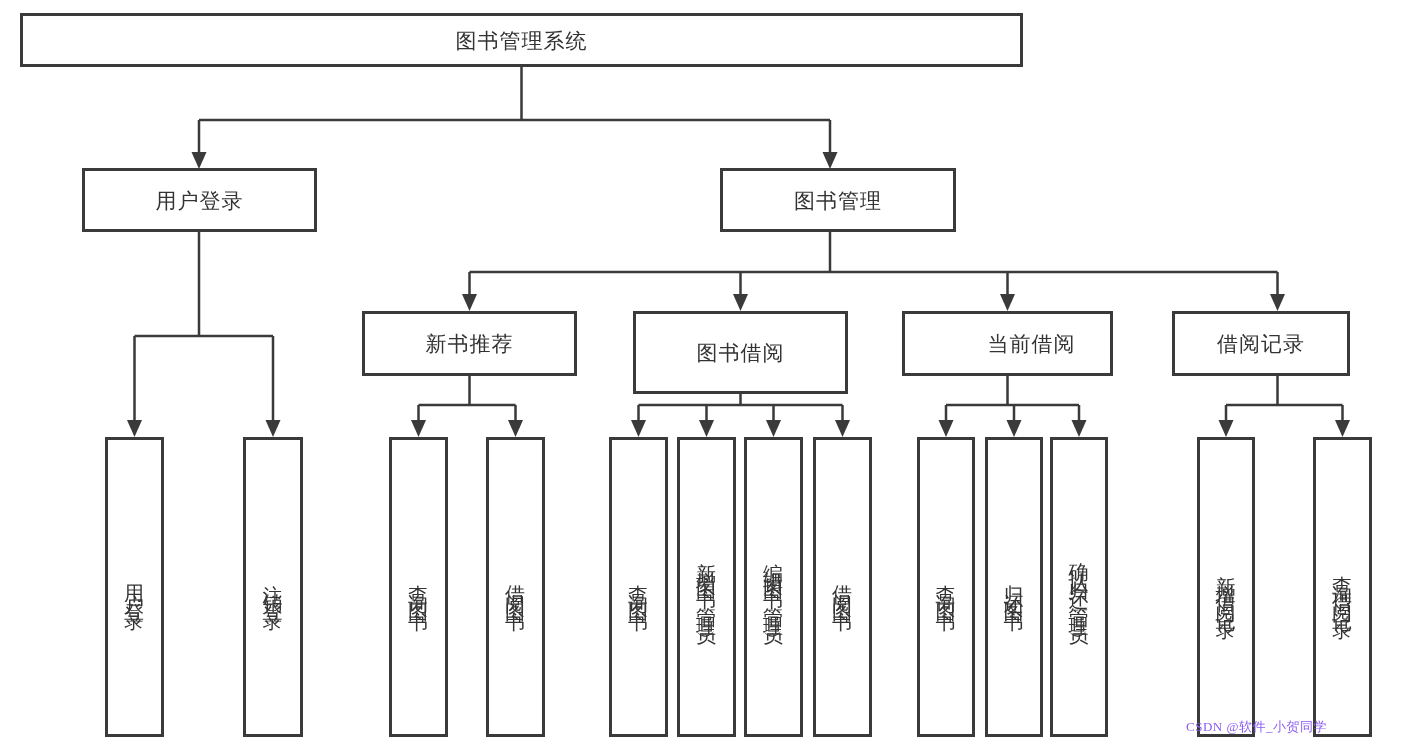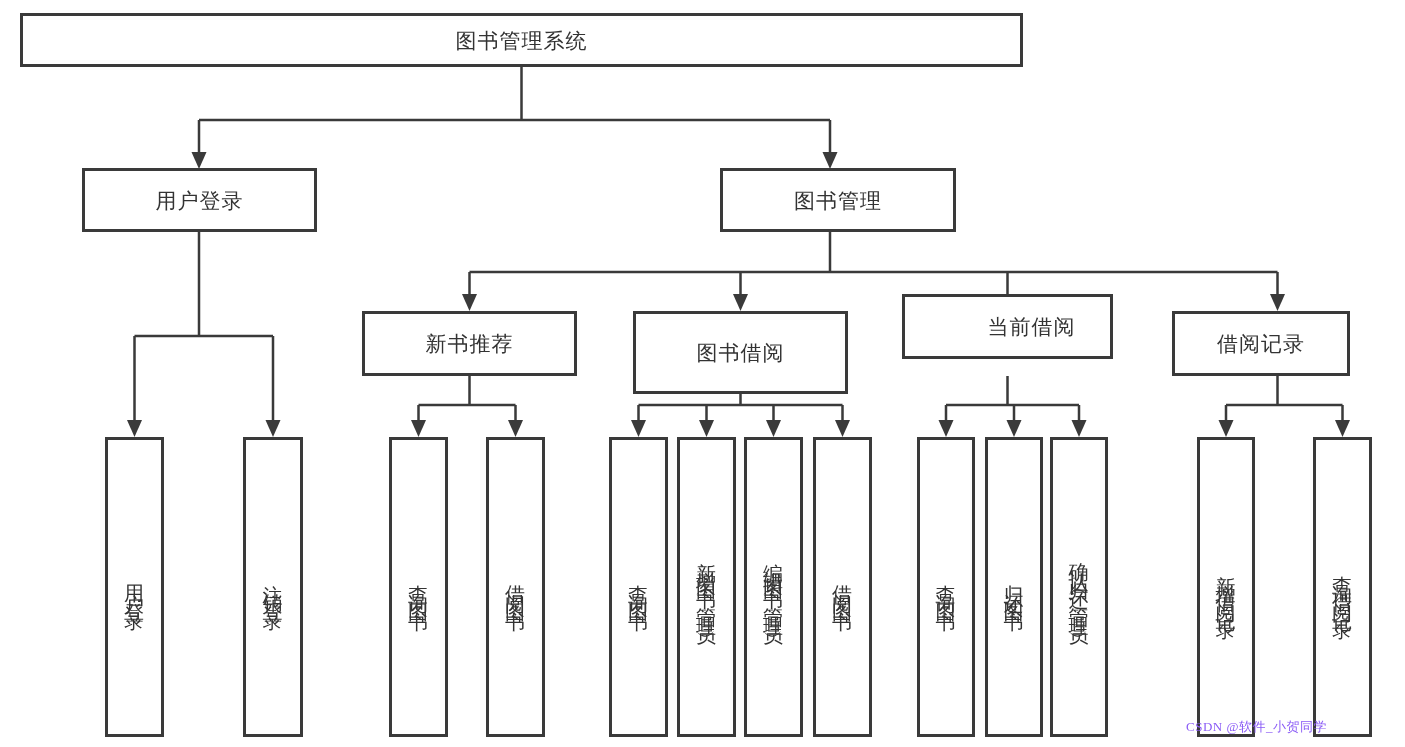--- a/index.html
+++ b/index.html
@@ -96,21 +96,21 @@
     </g>
   </svg>
 
   <div class="box" style="left:20px; top:13px; width:1003px; height:54px;">图书管理系统</div>
 
   <div class="box" style="left:82px; top:168px; width:235px; height:64px;">用户登录</div>
   <div class="box" style="left:720px; top:168px; width:236px; height:64px;">图书管理</div>
 
   <div class="box" style="left:362px; top:311px; width:215px; height:65px;">新书推荐</div>
   <div class="box" style="left:633px; top:311px; width:215px; height:83px;">图书借阅</div>
-  <div class="box" style="left:902px; top:294px; width:211px; height:65px;padding-left:48px;">当前借阅</div>
+  <div class="box" style="left:902px; top:311px; width:211px; height:65px;padding-left:48px;">当前借阅</div>
   <div class="box" style="left:1172px; top:311px; width:178px; height:65px;">借阅记录</div>
 
   <div class="box vbox" style="left:105px; top:437px; width:59px; height:300px;">用户登录</div>
   <div class="box vbox" style="left:243px; top:437px; width:60px; height:300px;">注销登录</div>
 
   <div class="box vbox" style="left:389px; top:437px; width:59px; height:300px;">查询图书</div>
   <div class="box vbox" style="left:486px; top:437px; width:59px; height:300px;">借阅图书</div>
 
   <div class="box vbox" style="left:609px; top:437px; width:59px; height:300px;">查询图书</div>
   <div class="box vbox" style="left:677px; top:437px; width:59px; height:300px;">新增图书（管理员）</div>

